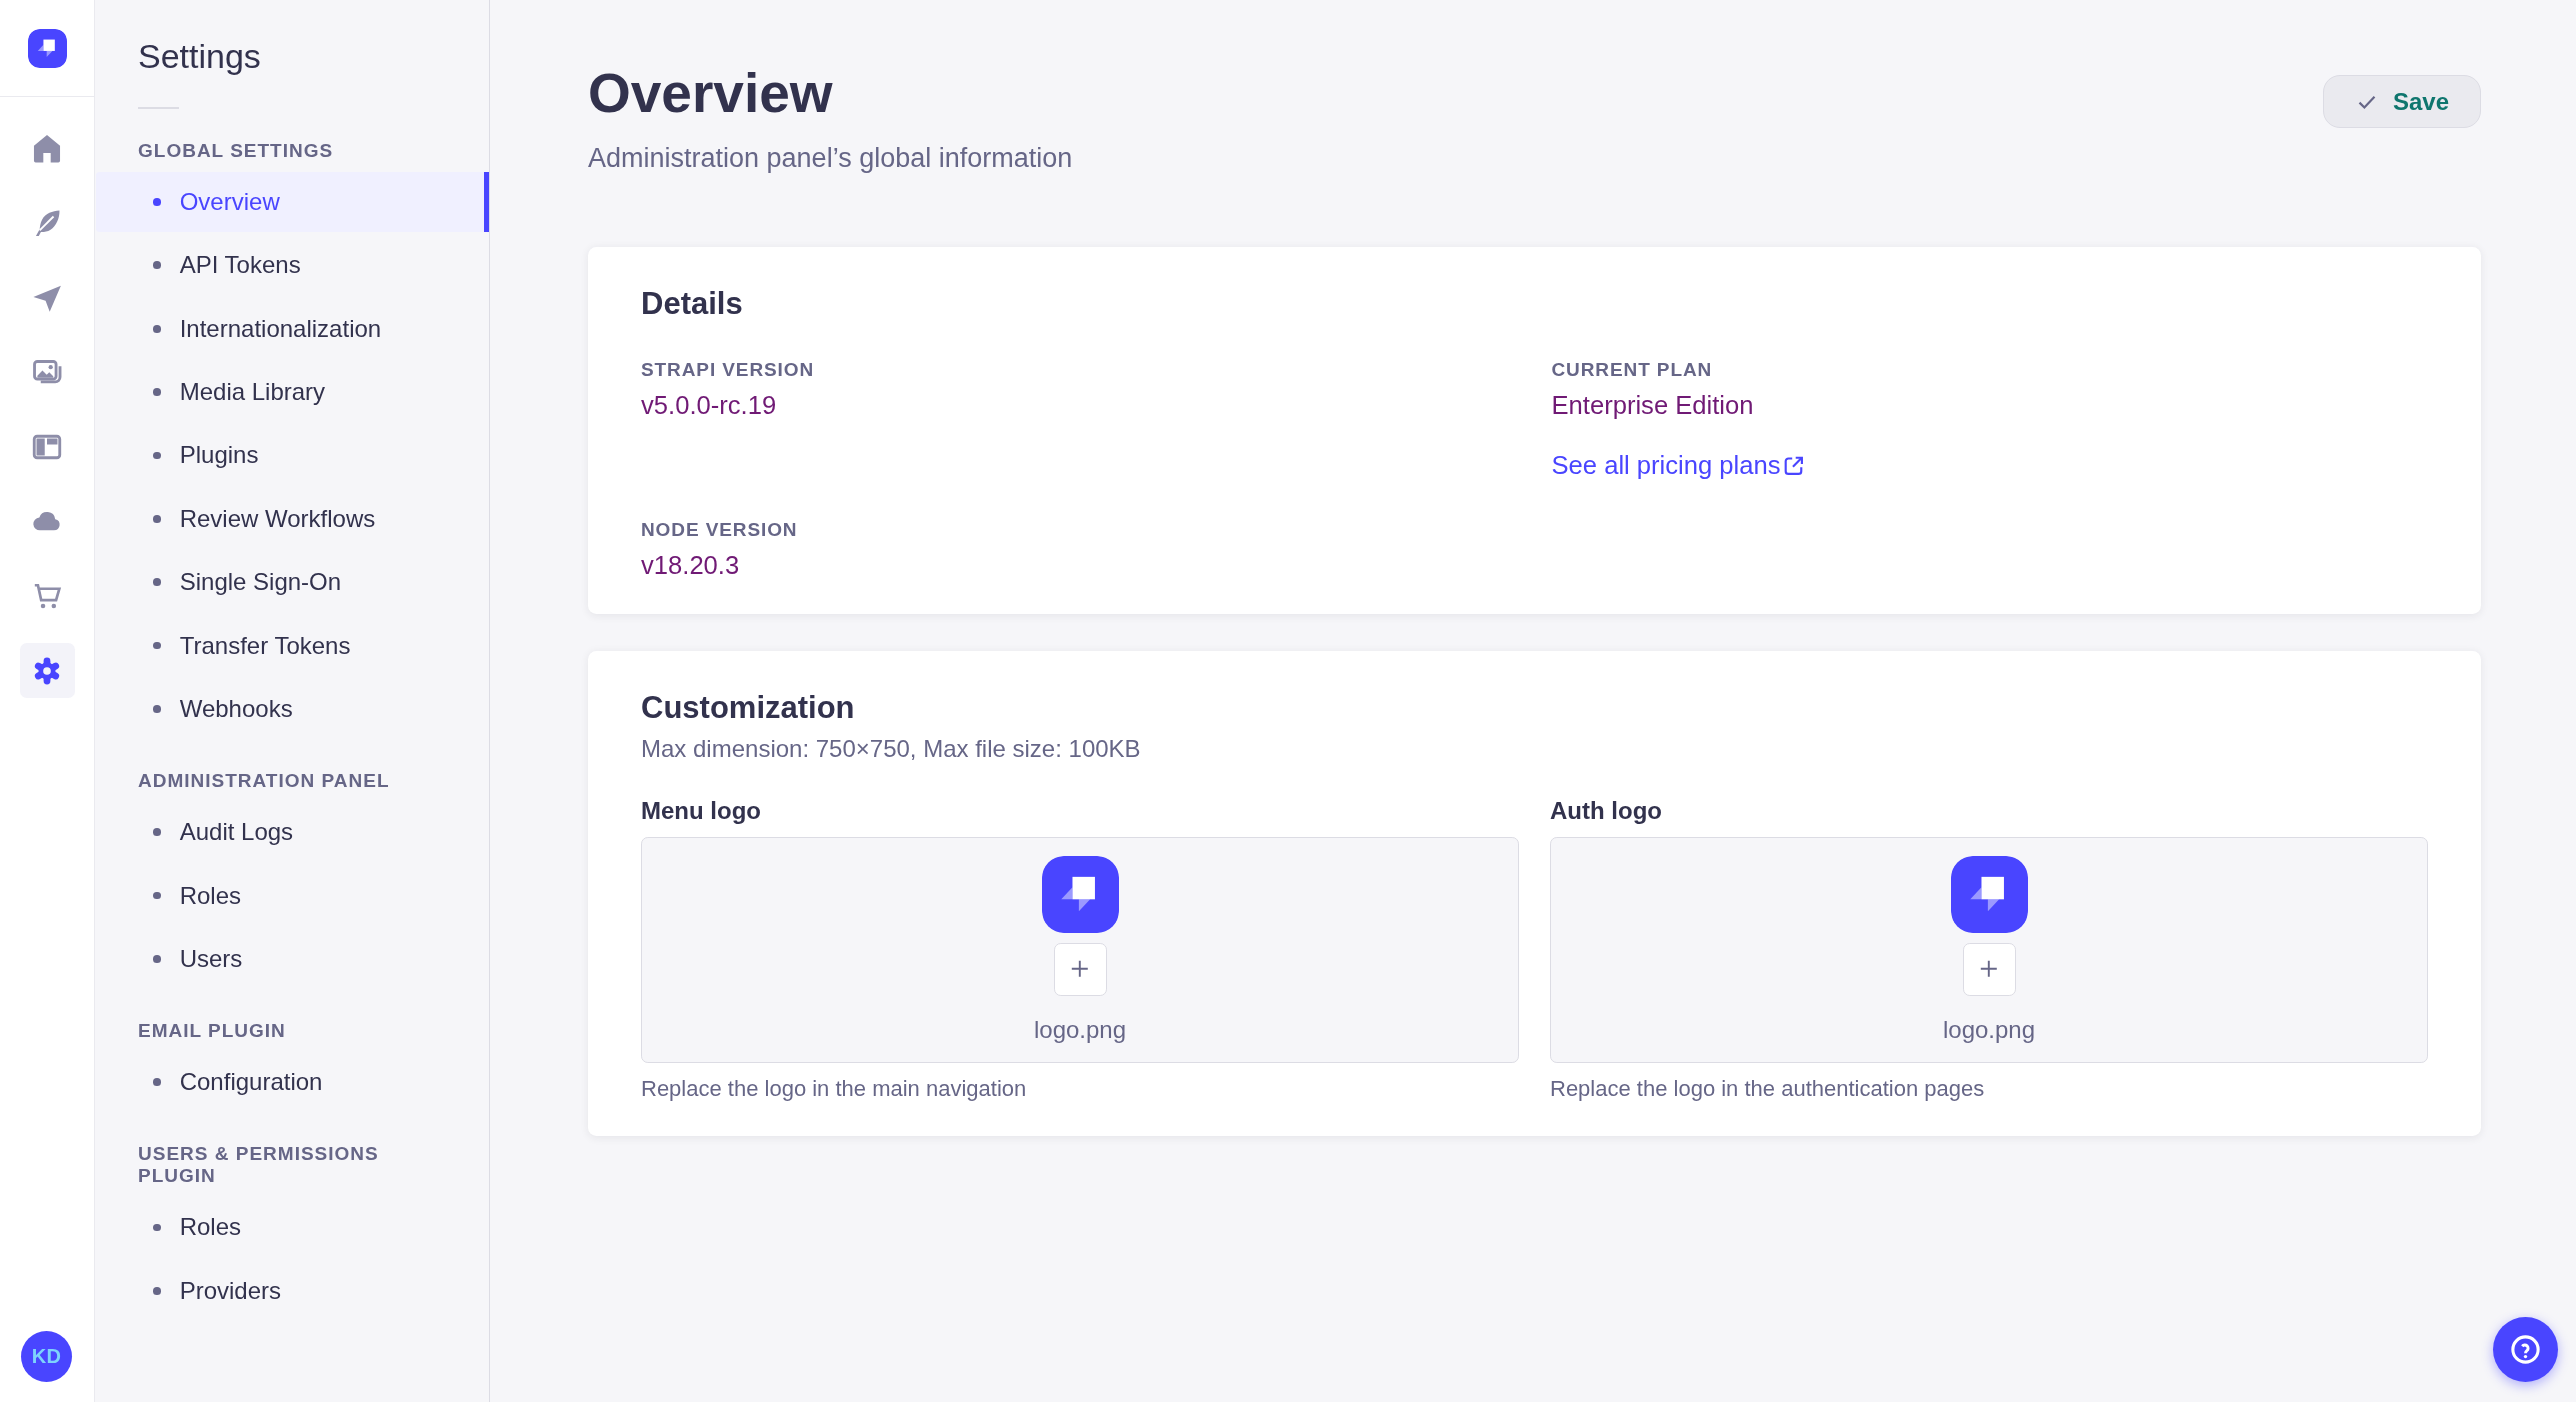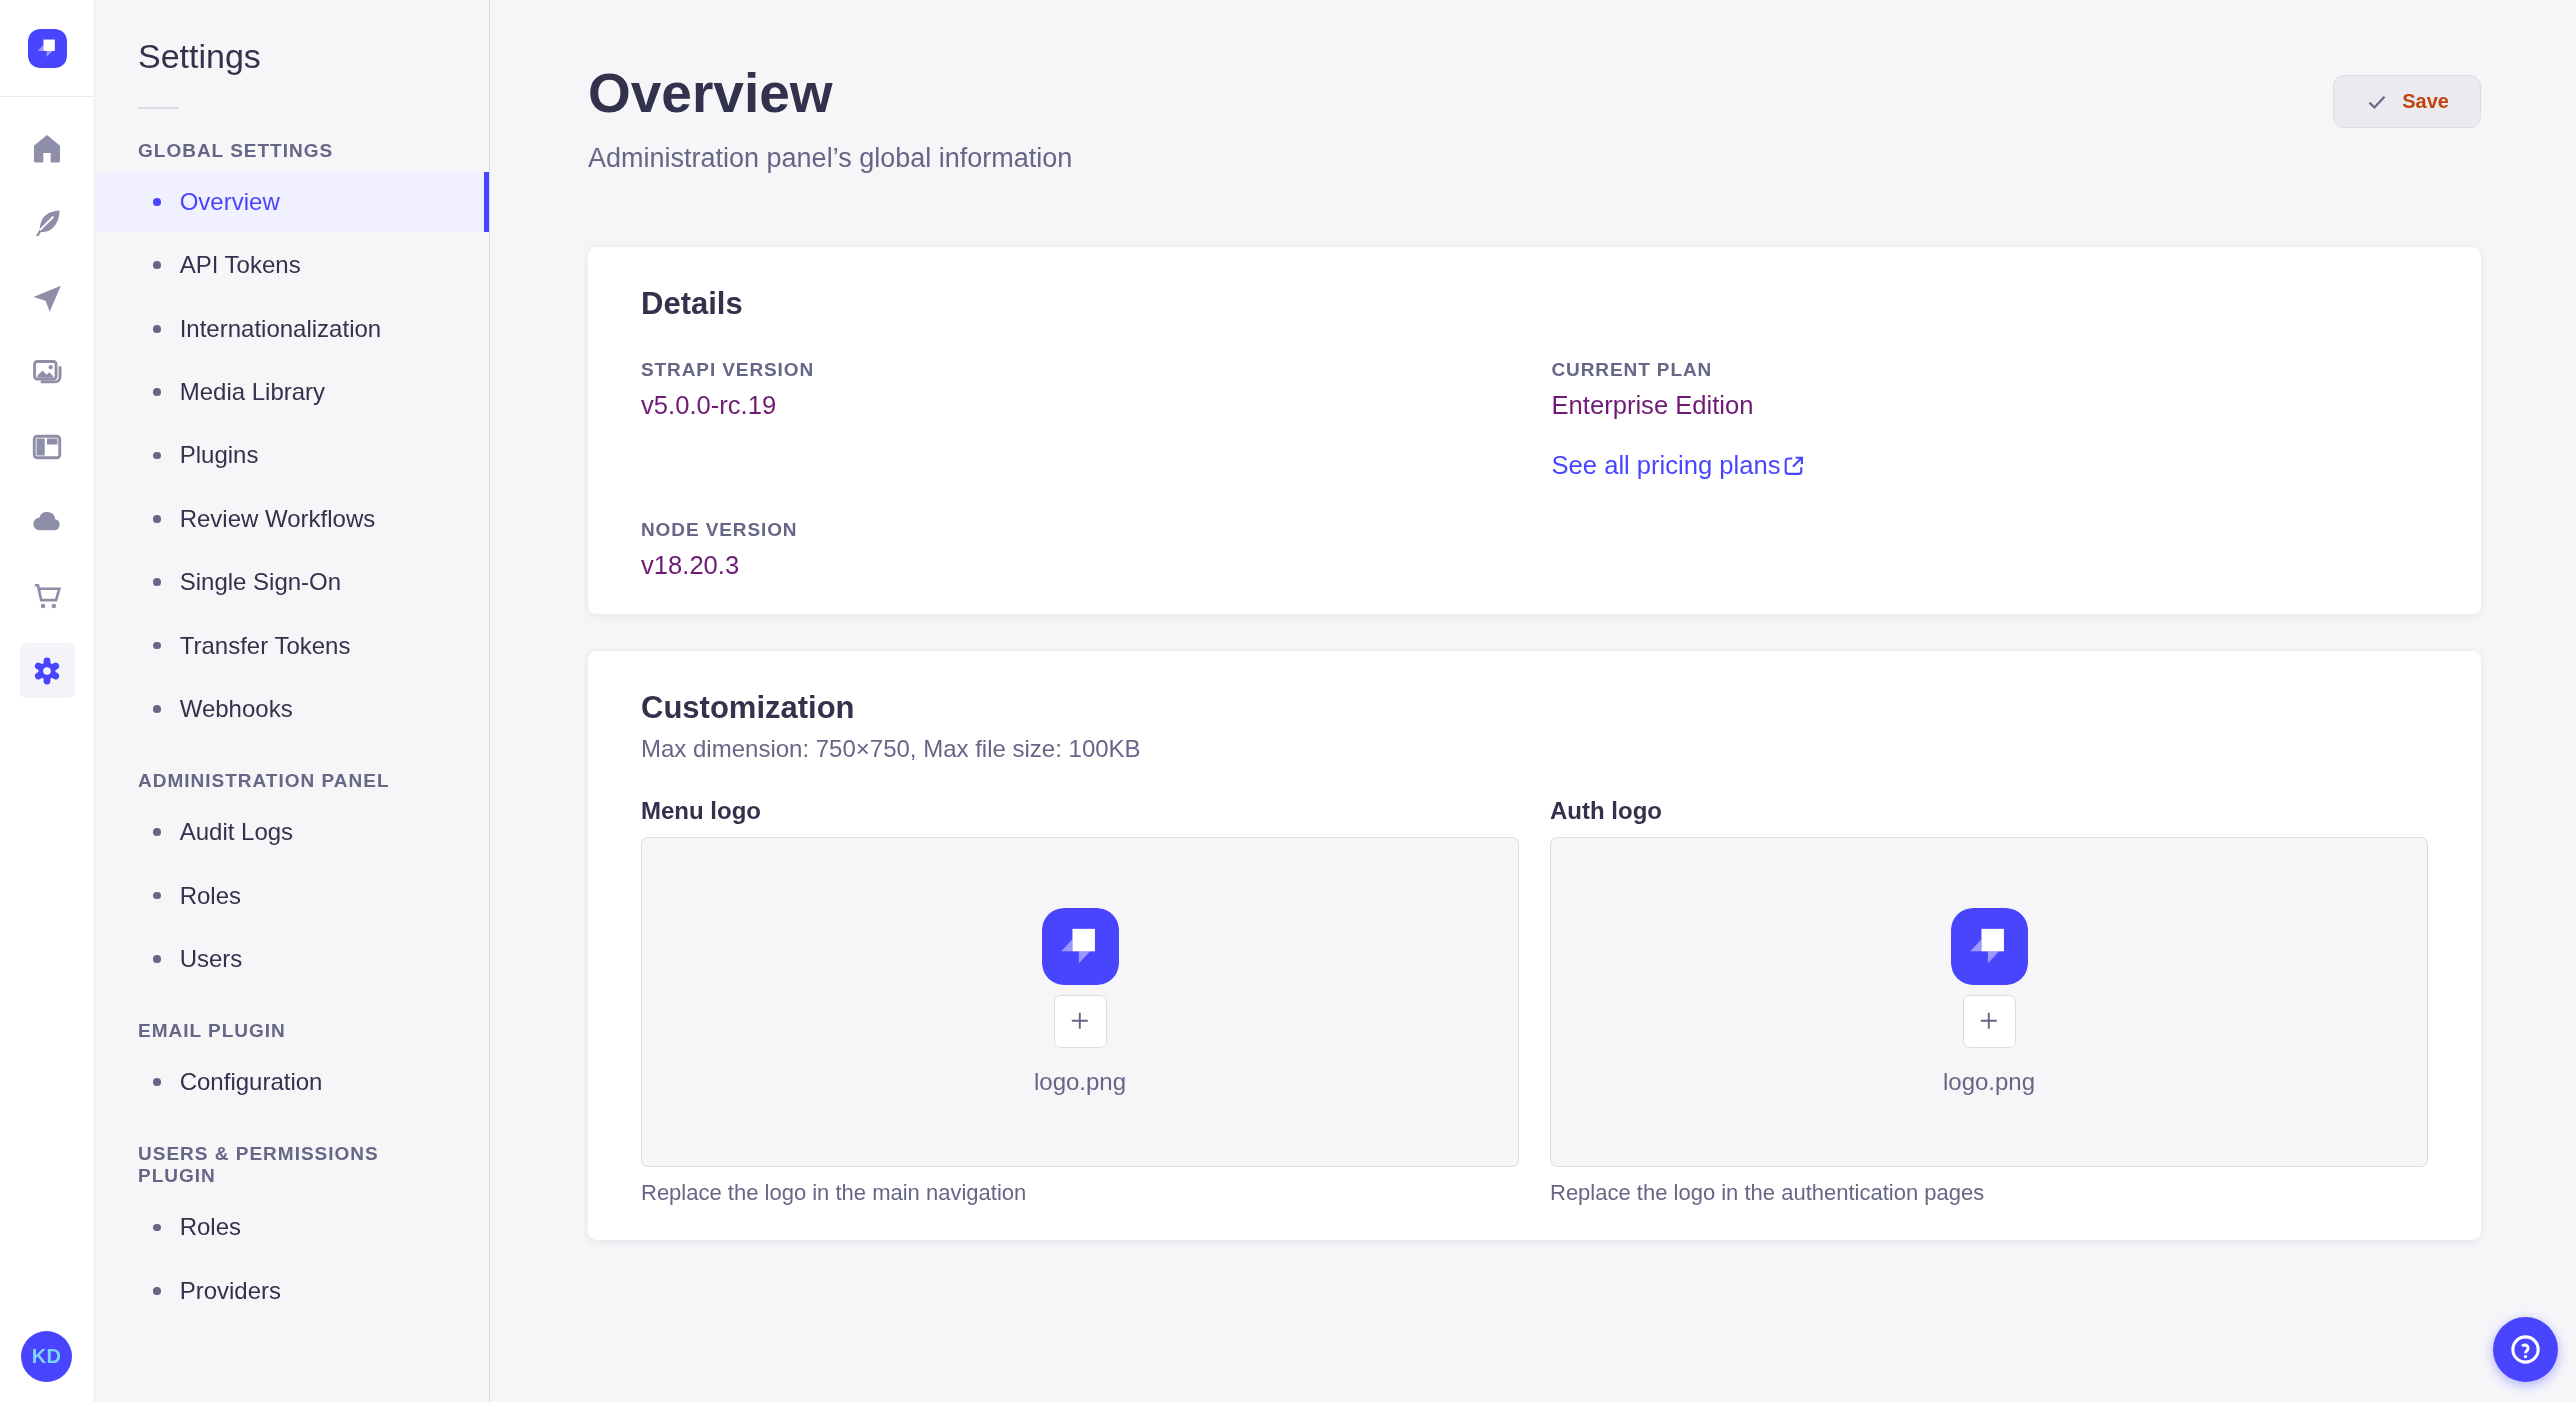--- a/index.html
+++ b/index.html
@@ -59,22 +59,22 @@
   .active-bar { position:absolute; right:0; top:0; bottom:0; width:5.1px; background:#4945FF; display:none; }
   .nav-item.active .active-bar { display:block; }
 
   
   .main { position:absolute; left:491px; top:0; right:0; height:100%; padding:0 95px 0 97px; }
   .page-title { font-size:55px; line-height:55px; font-weight:700; margin-top:66px; color:#32324D; }
   .page-subtitle { font-size:27px; color:#666687; margin-top:22px; }
   .save-btn {
     position:absolute; top:75px; right:95px; height:53px;
     display:flex; align-items:center; gap:13.6px; padding:0 31px;
-    background:#EAEAEF; border:0.9px solid #DCDCE4; border-radius:11px;
-    font-family:inherit; font-size:20px; font-weight:600; color:#c2410c; cursor:default;
+    background:#EAEAEF; border:0.9px solid #DCDCE4; border-radius:17px;
+    font-family:inherit; font-size:24px; font-weight:600; color:#0f766e; cursor:default;
   }
   .save-btn svg { width:24px; height:24px; }
 
   .card {
     background:#FFFFFF; border-radius:8.5px;
     box-shadow:0 1.7px 8.5px rgba(33,33,52,.08);
     padding:39px 53px 34px;
   }
   .card-details { margin-top:73px; }
   .card-title { font-size:31px; font-weight:600; color:#32324D; }
@@ -91,21 +91,21 @@
     margin-top:31px; display:inline-flex; align-items:center; 
     color:#4945FF; font-size:25.6px; text-decoration:none; cursor:pointer;
   }
   .pricing-link svg { width:25.6px; height:25.6px; }
 
   .card-custom { margin-top:37px; }
   .card-subtitle { margin-top:8.5px; font-size:24px; color:#666687; }
   .logo-grid { margin-top:34px; display:grid; grid-template-columns:1fr 1fr; column-gap:31px; }
   .logo-label { font-size:24px; font-weight:600; color:#32324D; }
   .logo-box {
-    margin-top:12px; height:330px; background:#F6F6F9;
+    margin-top:12px; height:226px; background:#F6F6F9;
     border:0.9px solid #DCDCE4; border-radius:6.8px;
     display:flex; flex-direction:column; align-items:center; justify-content:center;
     cursor:pointer;
   }
   .logo-tile { width:77px; height:77px; border-radius:22px; display:block; }
   .plus-btn {
     margin-top:10.2px; width:53px; height:53px; background:#FFFFFF;
     border:0.9px solid #DCDCE4; border-radius:6.8px;
     display:flex; align-items:center; justify-content:center; cursor:pointer;
   }

